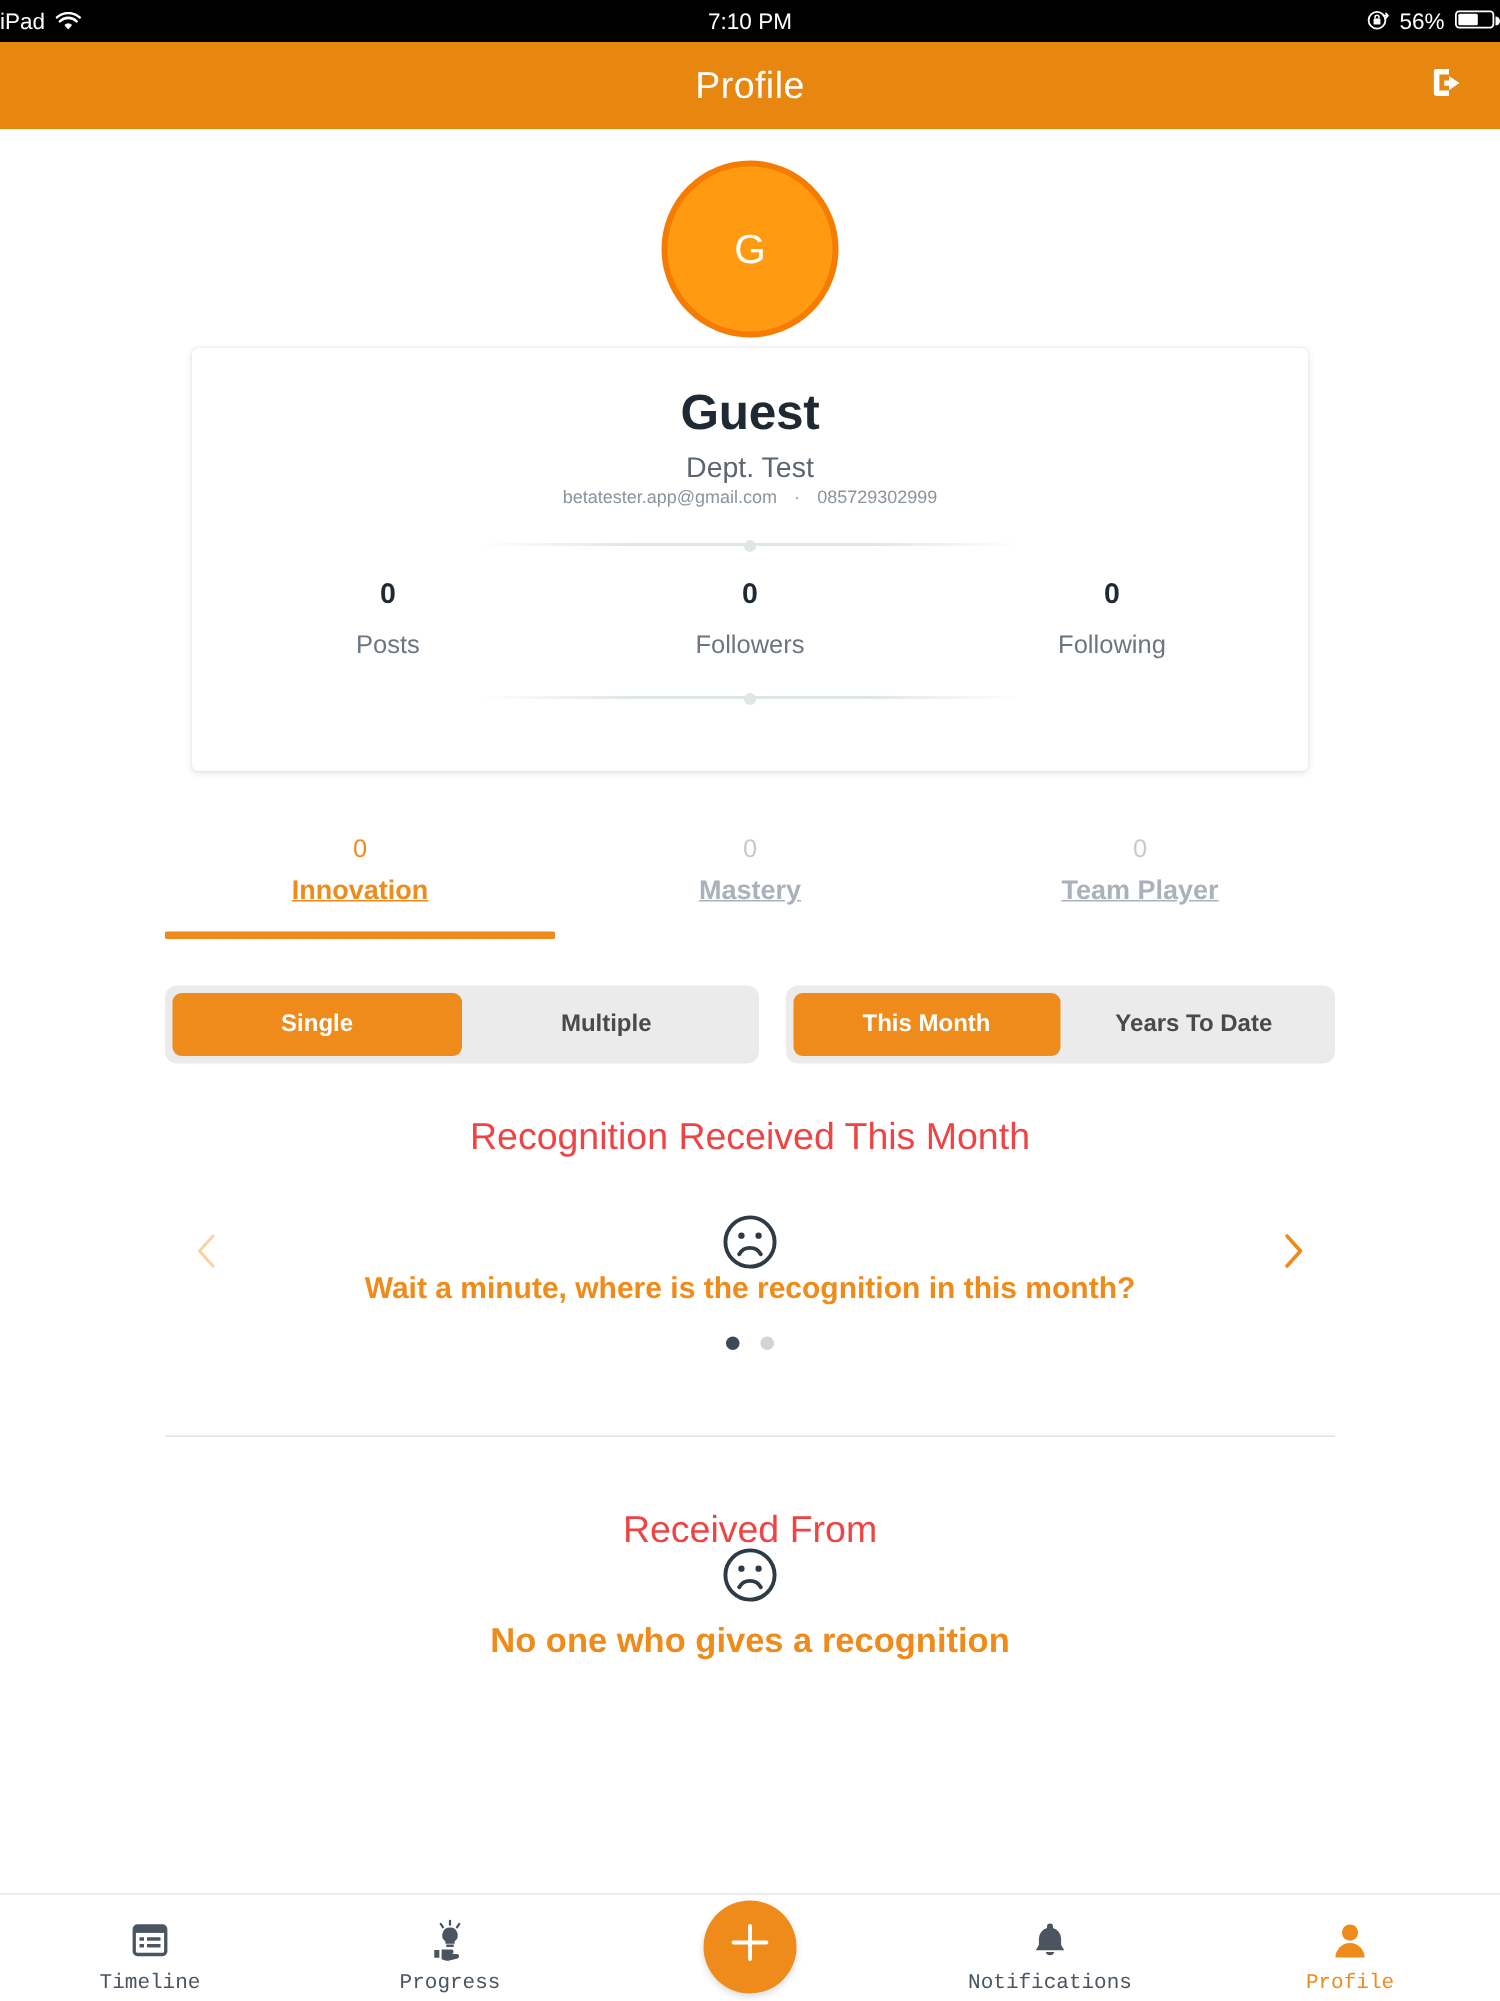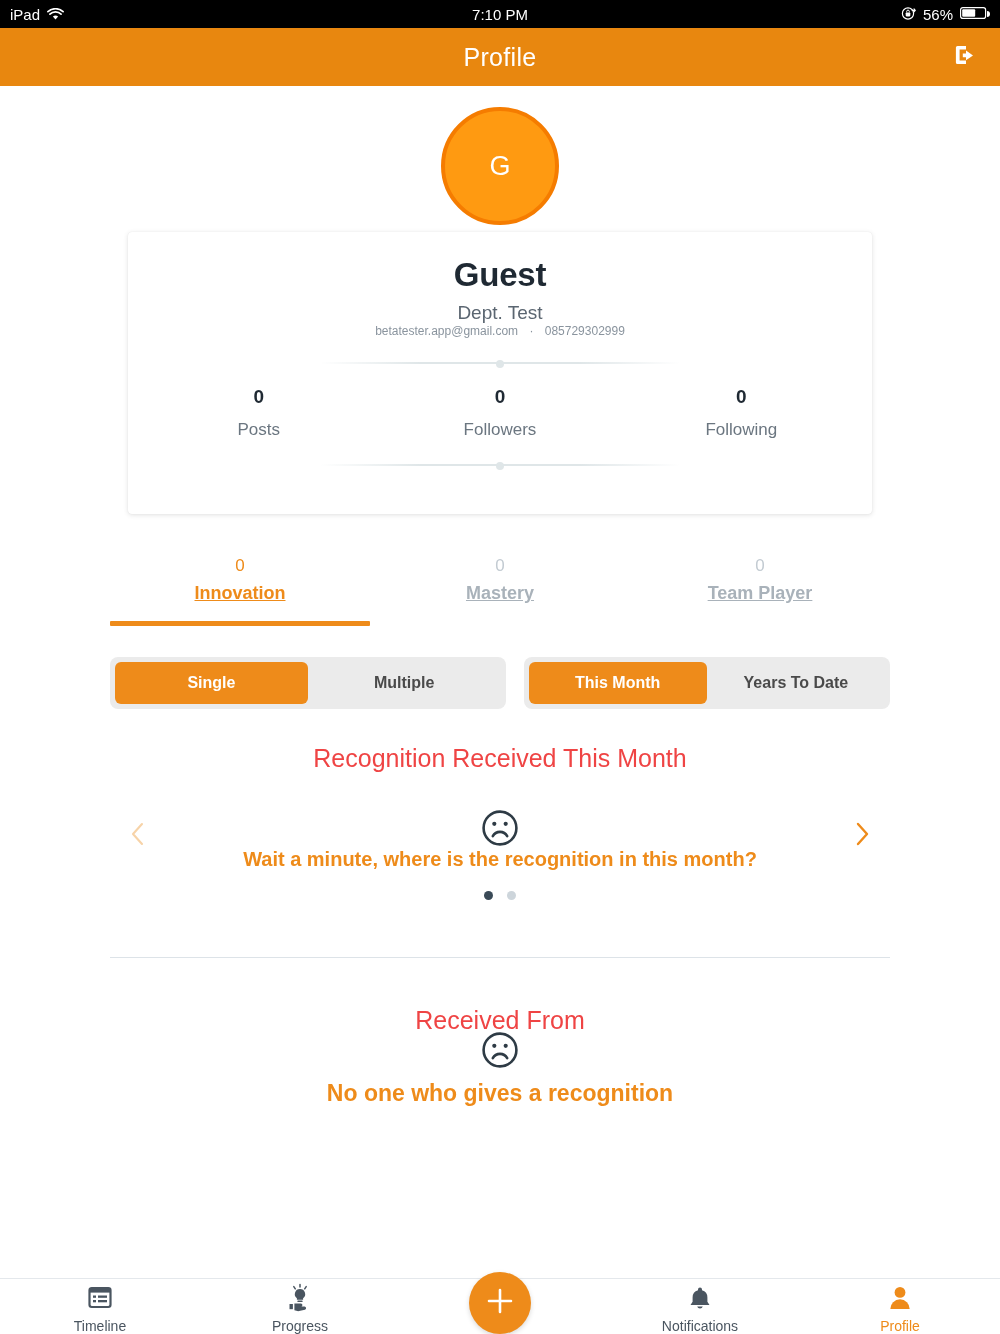--- a/index.html
+++ b/index.html
@@ -8,21 +8,21 @@
     font-family:"Liberation Sans", sans-serif;
     background:#ffffff;
     overflow:hidden;
     position:relative;
   }
 
   
   .statusbar {
     height:28px; background:#000000; color:#ffffff;
     display:flex; align-items:center; justify-content:space-between;
-    padding:0 10px; font-size:15px; position:relative;
+    padding:0 0; font-size:15px; position:relative;
   }
   .sb-left { display:flex; align-items:center; gap:7px; }
   .sb-right { display:flex; align-items:flex-start; gap:7px; }
   .sb-time {
     position:absolute; left:0; right:0; text-align:center;
     font-size:15px; pointer-events:none;
   }
   .wifi-icon svg, .rot-icon svg, .batt-icon svg { display:block; }
 
   
@@ -137,23 +137,23 @@
     position:absolute; left:110px; width:780px; height:1px; background:#dde3e8;
   }
   #hr-1 { top:957px; }
 
   #recv-title { top:1006px; }
   .recv-block { position:absolute; top:1030px; left:0; right:0; text-align:center; }
   .recv-msg { font-size:23px; font-weight:bold; color:#EE8B1A; margin-top:10px; }
 
   
   .tabbar {
-    position:absolute; left:0; bottom:0; width:1000px; height:56px;
+    position:absolute; left:0; bottom:0; width:1000px; height:72px;
     background:#ffffff; border-top:1px solid #e4e8ec;
-    display:flex; align-items:flex-end;
+    display:flex; align-items:center;font-family:Liberation Mono, monospace;
   }
   .tab {
     flex:1; display:flex; flex-direction:column; align-items:center;
     cursor:pointer; padding-top:12px;
   }
   .tab-icon { height:28px; display:flex; align-items:center; justify-content:center; }
   .tab-label { font-size:14px; color:#4a5560; margin-top:6px; }
   .tab-label.active { color:#EE8B1A; }
   .fab-tab { flex:1; display:flex; justify-content:center; }
   .fab {

